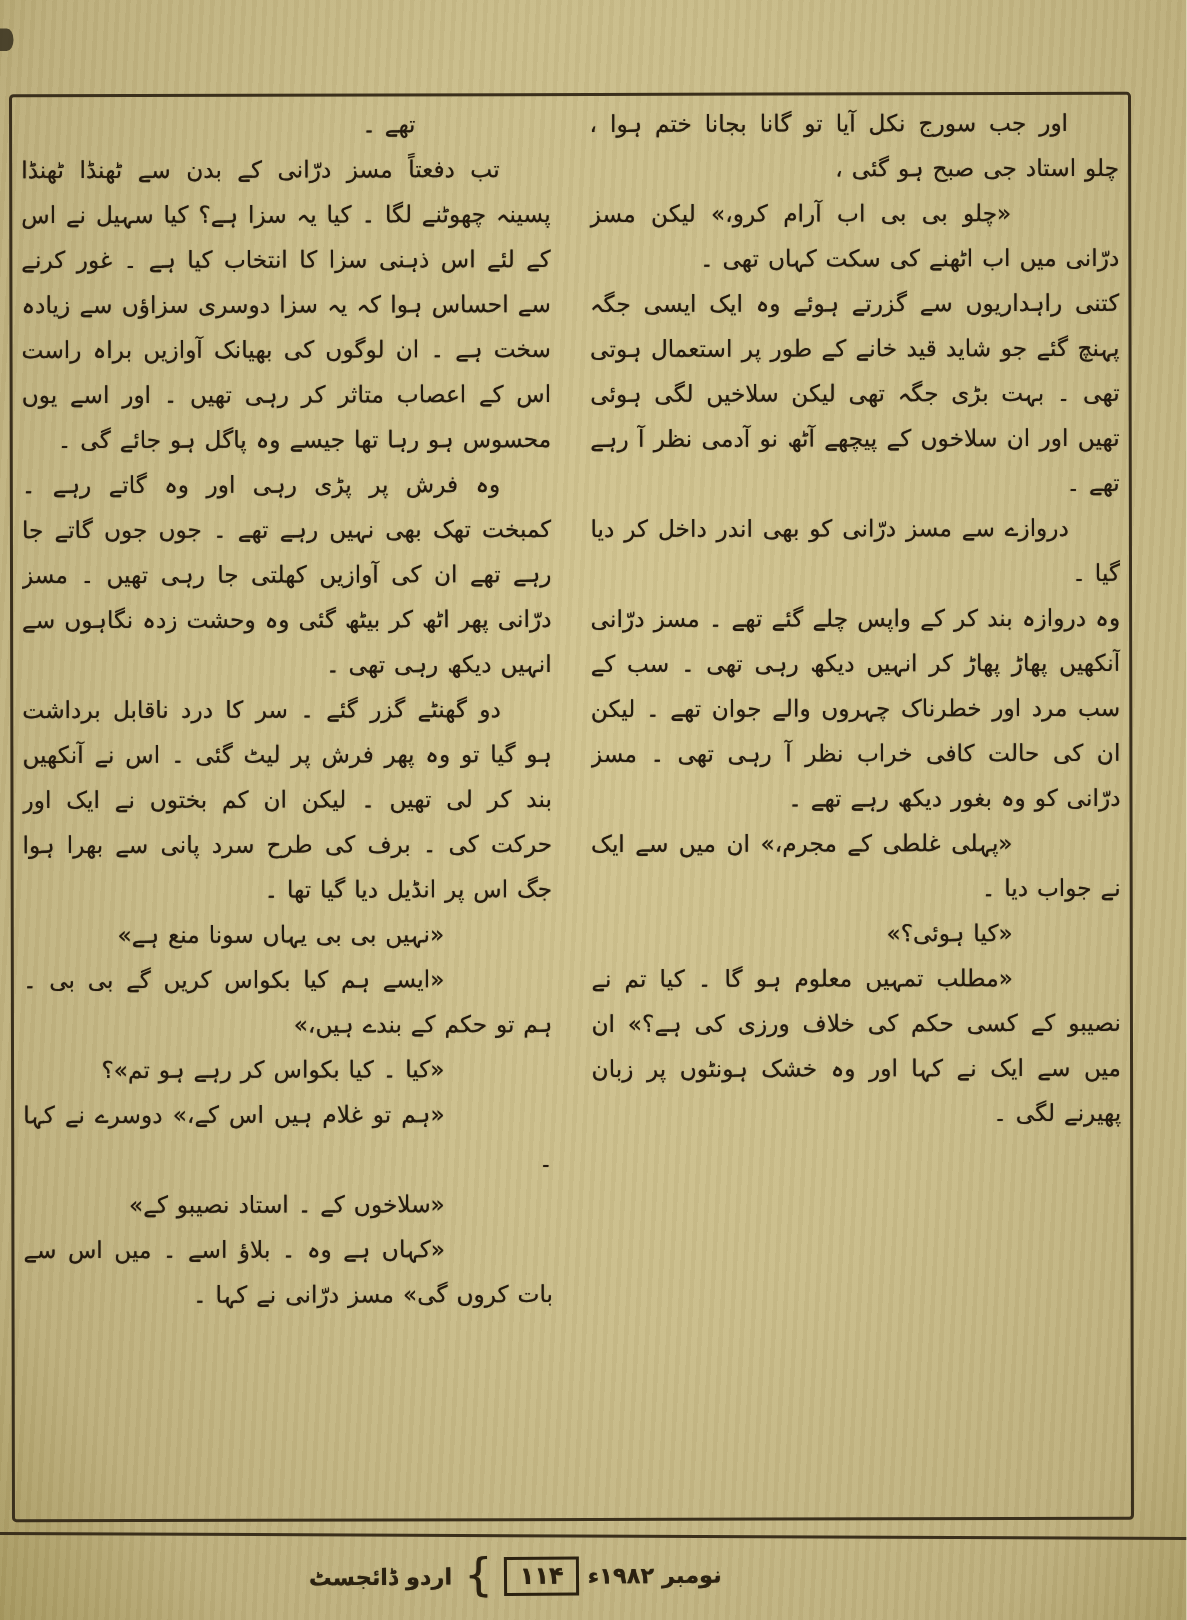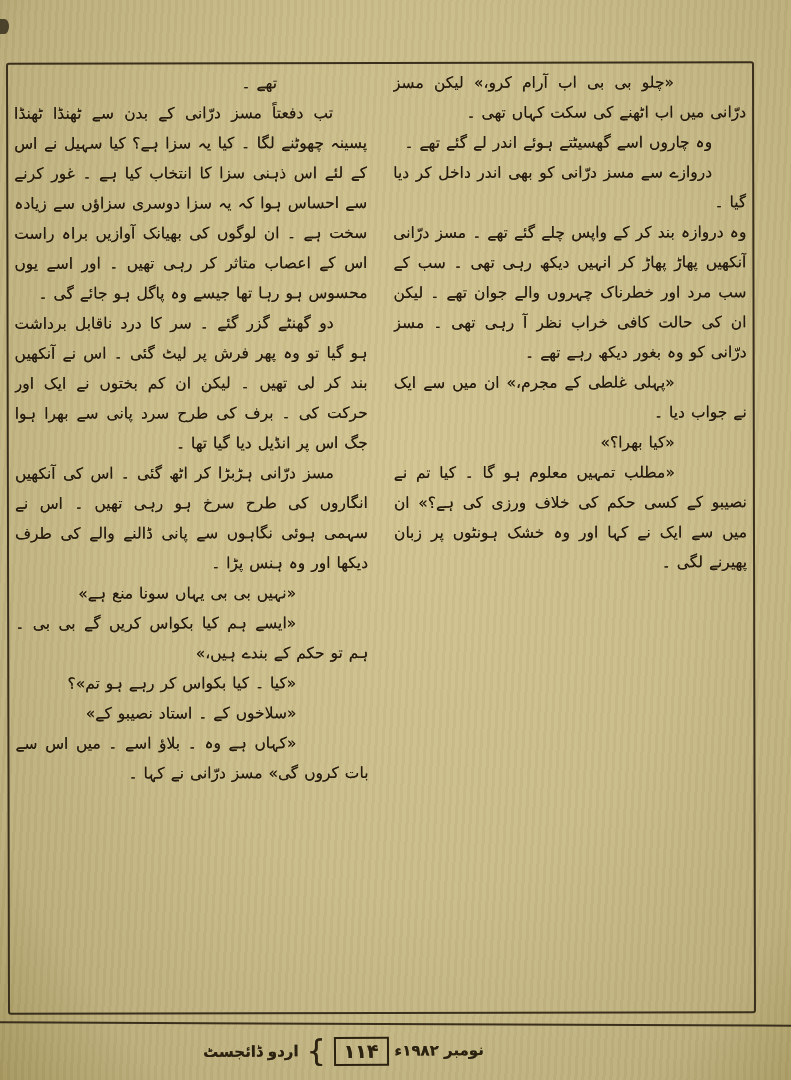--- a/index.html
+++ b/index.html
@@ -48,53 +48,55 @@
   .footer{
     position:absolute;left:0;top:1030px;width:791px;height:42px;
     display:flex;direction:ltr;justify-content:center;align-items:center;gap:6px;
     color:#2b2110;font-size:15px;font-weight:bold;
     text-shadow:0 0 .5px rgba(40,28,10,.7);
     transform:translateX(-52px) rotate(-0.4deg);
   }
   .footer .brace{font-size:30px;font-weight:normal;line-height:1;margin:0 2px;}
   .footer .pnum{
     border:2px solid #2b2110;padding:1px 8px 2px 8px;
-    font-size:19px;letter-spacing:1px;
+    font-size:16px;letter-spacing:1px;
   }
 </style>
 </head>
 <body>
 
 <div class="page">
 
   <div class="corner-mark"></div>
 
   <div class="frame">
     <div class="cols">
 
       <div class="col">
         <p class="cont">تھے ۔</p>
         <p>تب دفعتاً مسز درّانی کے بدن سے ٹھنڈا ٹھنڈا پسینہ چھوٹنے لگا ۔ کیا یہ سزا ہے؟ کیا سہیل نے اس کے لئے اس ذہنی سزا کا انتخاب کیا ہے ۔ غور کرنے سے احساس ہوا کہ یہ سزا دوسری سزاؤں سے زیادہ سخت ہے ۔ ان لوگوں کی بھیانک آوازیں براہ راست اس کے اعصاب متاثر کر رہی تھیں ۔ اور اسے یوں محسوس ہو رہا تھا جیسے وہ پاگل ہو جائے گی ۔</p>
+        <p>وہ فرش پر پڑی رہی اور وہ گاتے رہے ۔ کمبخت تھک بھی نہیں رہے تھے ۔ جوں جوں گاتے جا رہے تھے ان کی آوازیں کھلتی جا رہی تھیں ۔ مسز درّانی پھر اٹھ کر بیٹھ گئی وہ وحشت زدہ نگاہوں سے انہیں دیکھ رہی تھی ۔</p>
         <p>دو گھنٹے گزر گئے ۔ سر کا درد ناقابل برداشت ہو گیا تو وہ پھر فرش پر لیٹ گئی ۔ اس نے آنکھیں بند کر لی تھیں ۔ لیکن ان کم بختوں نے ایک اور حرکت کی ۔ برف کی طرح سرد پانی سے بھرا ہوا جگ اس پر انڈیل دیا گیا تھا ۔</p>
-        <p>مسز درّانی ہڑبڑا کر اٹھ گئی ۔ اس کی آنکھیں انگاروں کی طرح سرخ ہو رہی تھیں ۔ اس نے سہمی ہوئی نگاہوں سے پانی ڈالنے والے کی طرف دیکھا اور وہ ہنس پڑا ۔</p>
         <p class="dlg">«نہیں بی بی یہاں سونا منع ہے»</p>
         <p class="dlg">«ایسے ہم کیا بکواس کریں گے بی بی ۔ ہم تو حکم کے بندے ہیں،»</p>
         <p class="dlg">«کیا ۔ کیا بکواس کر رہے ہو تم»؟</p>
+        <p class="dlg">«ہم تو غلام ہیں اس کے،» دوسرے نے کہا ۔</p>
         <p class="dlg">«سلاخوں کے ۔ استاد نصیبو کے»</p>
         <p class="dlg">«کہاں ہے وہ ۔ بلاؤ اسے ۔ میں اس سے بات کروں گی» مسز درّانی نے کہا ۔</p>
 
       </div>
 
       <div class="col">
+        <p>اور جب سورج نکل آیا تو گانا بجانا ختم ہوا ، چلو استاد جی صبح ہو گئی ،</p>
         <p class="dlg">«چلو بی بی اب آرام کرو،» لیکن مسز درّانی میں اب اٹھنے کی سکت کہاں تھی ۔</p>
-        <p>وہ چاروں اسے گھسیٹتے ہوئے اندر لے گئے تھے ۔</p>
+        <p class="flush">کتنی راہداریوں سے گزرتے ہوئے وہ ایک ایسی جگہ پہنچ گئے جو شاید قید خانے کے طور پر استعمال ہوتی تھی ۔ بہت بڑی جگہ تھی لیکن سلاخیں لگی ہوئی تھیں اور ان سلاخوں کے پیچھے آٹھ نو آدمی نظر آ رہے تھے ۔</p>
         <p>دروازے سے مسز درّانی کو بھی اندر داخل کر دیا گیا ۔</p>
         <p class="flush">وہ دروازہ بند کر کے واپس چلے گئے تھے ۔ مسز درّانی آنکھیں پھاڑ پھاڑ کر انہیں دیکھ رہی تھی ۔ سب کے سب مرد اور خطرناک چہروں والے جوان تھے ۔ لیکن ان کی حالت کافی خراب نظر آ رہی تھی ۔ مسز درّانی کو وہ بغور دیکھ رہے تھے ۔</p>
         <p class="dlg">«پہلی غلطی کے مجرم،» ان میں سے ایک نے جواب دیا ۔</p>
-        <p class="dlg">«کیا بھرا؟»</p>
+        <p class="dlg">«کیا ہوئی؟»</p>
         <p class="dlg">«مطلب تمہیں معلوم ہو گا ۔ کیا تم نے نصیبو کے کسی حکم کی خلاف ورزی کی ہے؟» ان میں سے ایک نے کہا اور وہ خشک ہونٹوں پر زبان پھیرنے لگی ۔</p>
 
       </div>
 
     </div>
   </div>
 
   <div class="bottom-rule"></div>
 
   <div class="footer">

